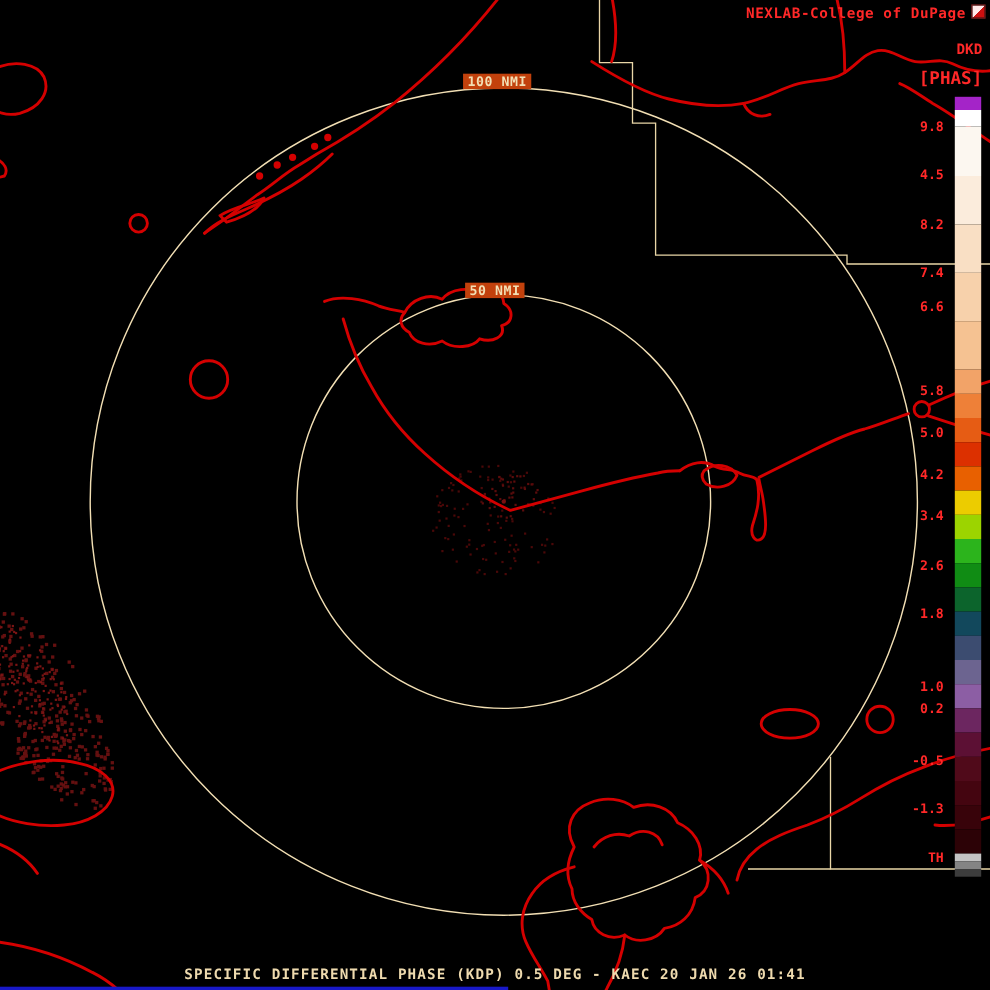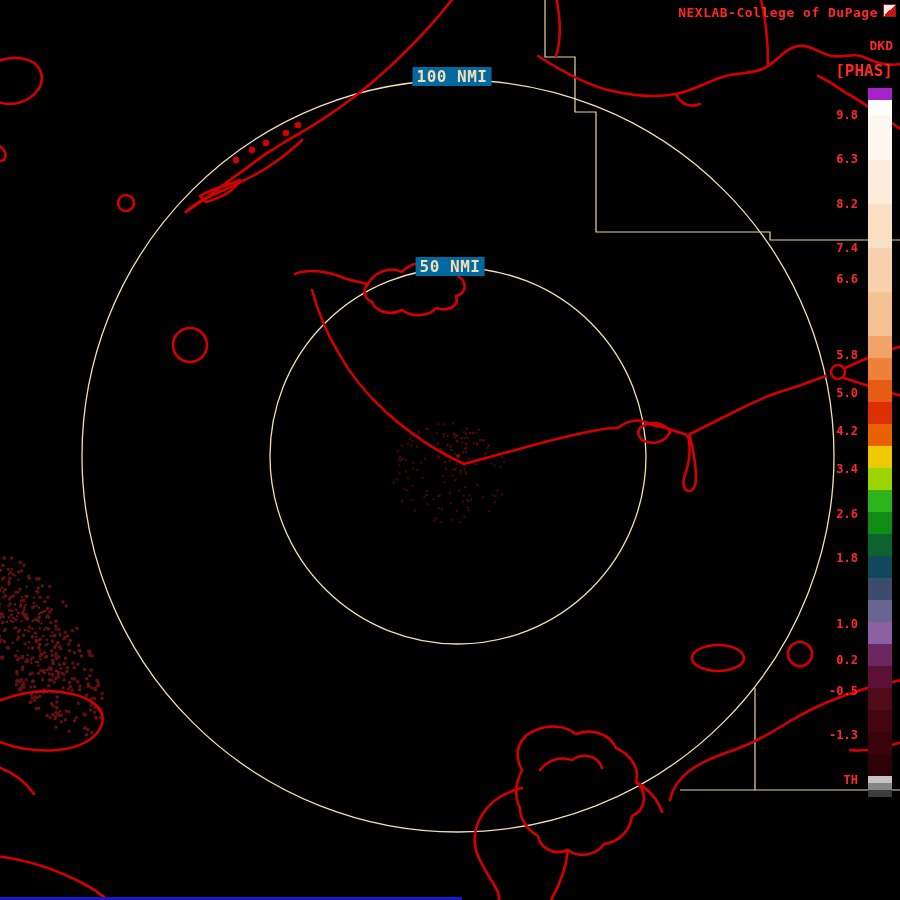--- a/index.html
+++ b/index.html
@@ -8,22 +8,22 @@
           font-family:"DejaVu Sans Mono","Liberation Mono",monospace;font-weight:bold}
   svg{position:absolute;left:0;top:0}
   #title{position:absolute;top:5px;right:22px;font-size:13px;letter-spacing:.5px;color:#ff2828;white-space:pre}
   #logo{position:absolute;top:4px;right:4px;width:13px;height:13px;
         background:linear-gradient(135deg,#ffe8e8 0 50%,#cc1010 50% 100%);border:1px solid #802020}
   #prod{position:absolute;top:38px;right:7px;font-size:13px;color:#ff2828}
   #units{position:absolute;top:61px;right:7px;font-size:16px;color:#ff2828}
   #colorbar{position:absolute;left:868px;top:88px;width:24px;font-size:0}
   #colorbar div{width:100%}
   #ticks .tick{position:absolute;right:42px;transform:translateY(-50%);font-size:12px;color:#ff2828;white-space:pre}
-  .ringlabel{position:absolute;transform:translateX(-50%);background:#0369a1;color:#f2dfb4;
-             font-size:16px;padding:0 4px;letter-spacing:.5px;white-space:pre}
+  .ringlabel{position:absolute;transform:translateX(-50%);background:#c2410c;color:#f2dfb4;
+             font-size:12px;padding:0 4px;letter-spacing:.5px;white-space:pre}
   #caption{position:absolute;bottom:6px;left:0;width:100%;text-align:center;color:#eedaae;
            font-size:13px;letter-spacing:1px;white-space:pre}
   #bluebar{position:absolute;left:0;bottom:0;width:462px;height:3px;background:#1818c8}
 </style>
 </head>
 <body>
 
 <div id="screen">
 
   <svg width="900" height="900" viewBox="0 0 900 900">
@@ -723,31 +723,32 @@
       <div style="height: 22px; background: rgb(80, 10, 26);"></div>
       <div style="height: 22px; background: rgb(68, 5, 16);"></div>
       <div style="height: 22px; background: rgb(56, 3, 10);"></div>
       <div style="height: 22px; background: rgb(44, 2, 6);"></div>
       <div style="height: 7px; background: rgb(196, 196, 196);"></div>
       <div style="height: 7px; background: rgb(132, 132, 132);"></div>
       <div style="height: 7px; background: rgb(60, 60, 60);"></div>
     </div>
   <div id="ticks">
       <div class="tick" style="top: 115px;">9.8</div>
-      <div class="tick" style="top: 159.3px;">6.3</div>
+      <div class="tick" style="top: 159.3px;">4.5</div>
       <div class="tick" style="top: 203.6px;">8.2</div>
       <div class="tick" style="top: 247.9px;">7.4</div>
       <div class="tick" style="top: 279px;">6.6</div>
       <div class="tick" style="top: 355px;">5.8</div>
       <div class="tick" style="top: 380.8px; margin-top: 12px;">5.0</div>
       <div class="tick" style="top: 431px; text-align: center;">4.2</div>
       <div class="tick" style="top: 469.4px;">3.4</div>
       <div class="tick" style="top: 513.7px;">2.6</div>
       <div class="tick" style="top: 558px;">1.8</div>
       <div class="tick" style="top: 602.3px; margin-top: 22px;">1.0</div>
-      <div class="tick" style="top: 660px;">0.2</div>
+      <div class="tick" style="top: 644px;">0.2</div>
       <div class="tick" style="top: 690.9px;">-0.5</div>
       <div class="tick" style="top: 735.2px;">-1.3</div>
       <div class="tick" style="top: 779.5px;">TH</div>
     </div>
 
+  <div id="caption">SPECIFIC DIFFERENTIAL PHASE (KDP) 0.5 DEG - KAEC 20 JAN 26 01:41</div>
   <div id="bluebar"></div>
 </div>
 
 </body></html>

